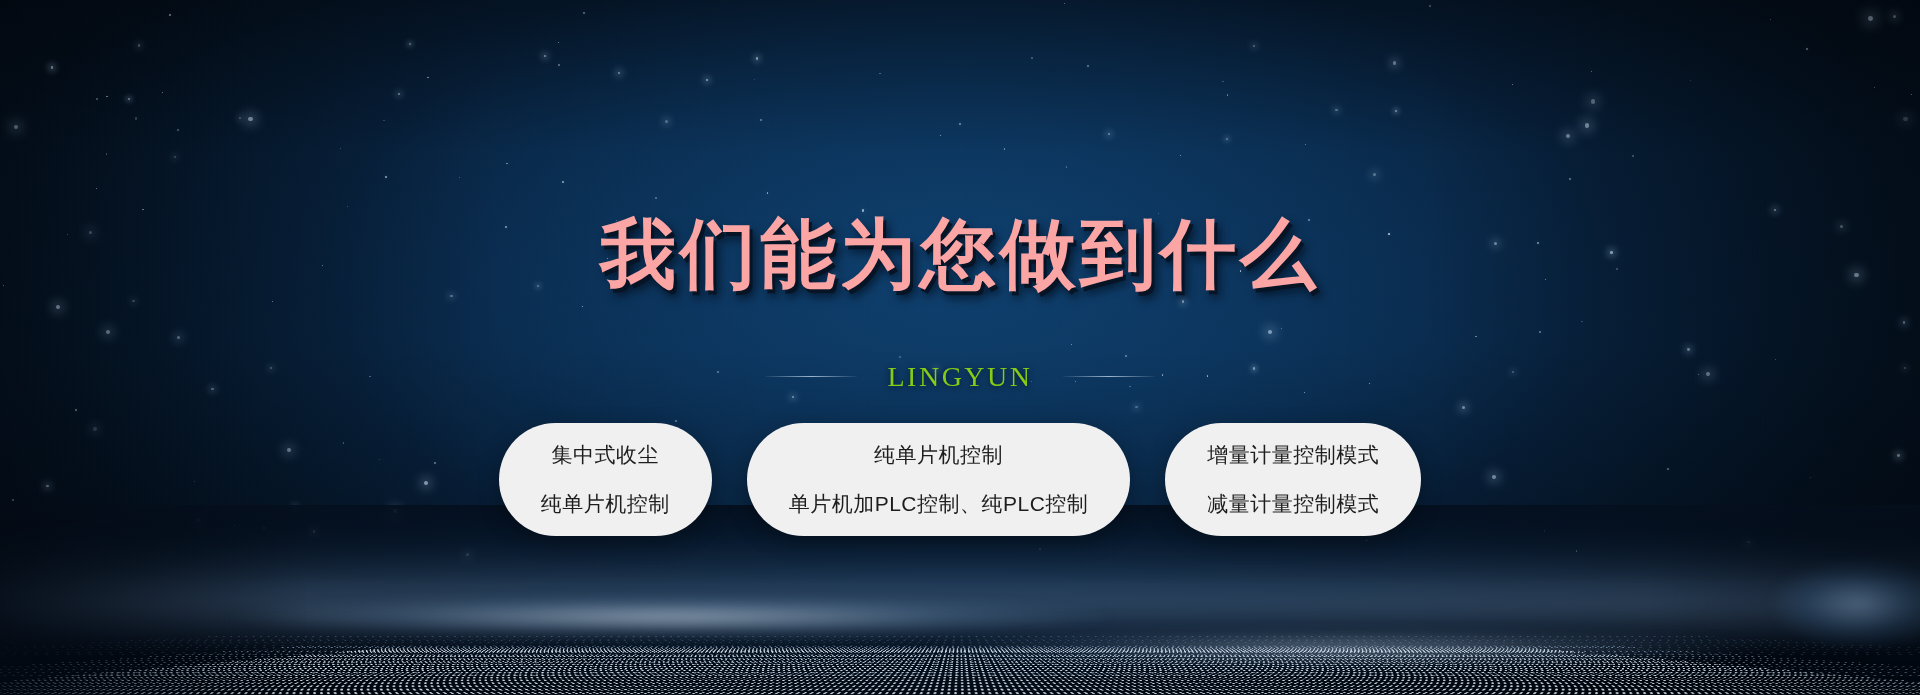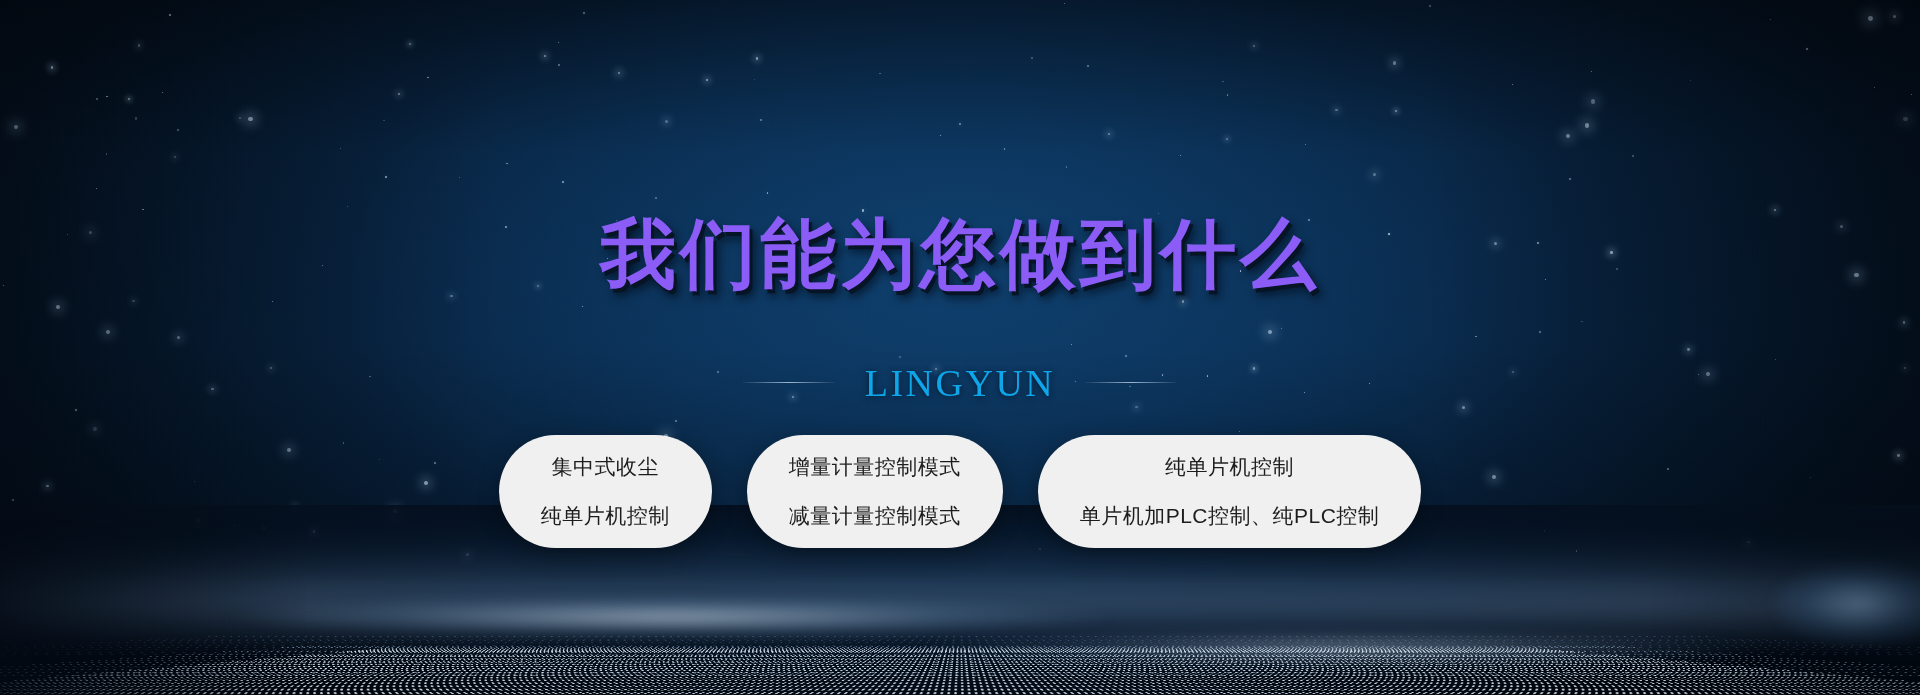--- a/index.html
+++ b/index.html
@@ -155,43 +155,43 @@
     align-items: center;
   }
 
   .headline {
     margin-top: 216px;
     font-family: "DejaVu Sans", "Liberation Sans", sans-serif;
     font-weight: 700;
     font-size: 76px;
     line-height: 1;
     letter-spacing: 4px;
-    color: #8b5cf6;
+    color: #fca5a5;
     text-shadow:
        3px 4px 0 rgba(6,20,36,0.92),
        5px 7px 10px rgba(2,10,22,0.75);
     white-space: nowrap;
   }
 
   .brand-row {
     margin-top: 18px;
     display: flex;
     align-items: center;
     gap: 30px;
   }
   .brand-rule {
     width: 92px;
     height: 1px;
     background: linear-gradient(to right, rgba(190,214,240,0.05), rgba(205,224,245,0.75), rgba(190,214,240,0.05));
   }
   .brand-name {
     font-family: "Liberation Serif", "DejaVu Serif", serif;
-    font-size: 38px;
+    font-size: 28px;
     letter-spacing: 2.5px;
-    color: #0ea5e9;
+    color: #84cc16;
     text-shadow: 0 1px 6px rgba(6,22,42,0.9);
     white-space: nowrap;
   }
 
   .subtitle {
     margin-top: 22px;
     font-size: 19.5px;
     letter-spacing: 1.1px;
     color: #e8f1fa;
     text-shadow: 0 1px 5px rgba(4,16,32,0.9);
@@ -435,24 +435,24 @@
 
 
     <div class="cards">
 
       <div class="card">
         <span class="card-line">集中式收尘</span>
         <span class="card-line">纯单片机控制</span>
       </div>
 
       <div class="card">
+        <span class="card-line">纯单片机控制</span>
+        <span class="card-line">单片机加PLC控制、纯PLC控制</span>
+      </div>
+
+      <div class="card">
         <span class="card-line">增量计量控制模式</span>
         <span class="card-line">减量计量控制模式</span>
       </div>
 
-      <div class="card">
-        <span class="card-line">纯单片机控制</span>
-        <span class="card-line">单片机加PLC控制、纯PLC控制</span>
-      </div>
-
     </div>
   </div>
 </div>
 
 </body></html>

